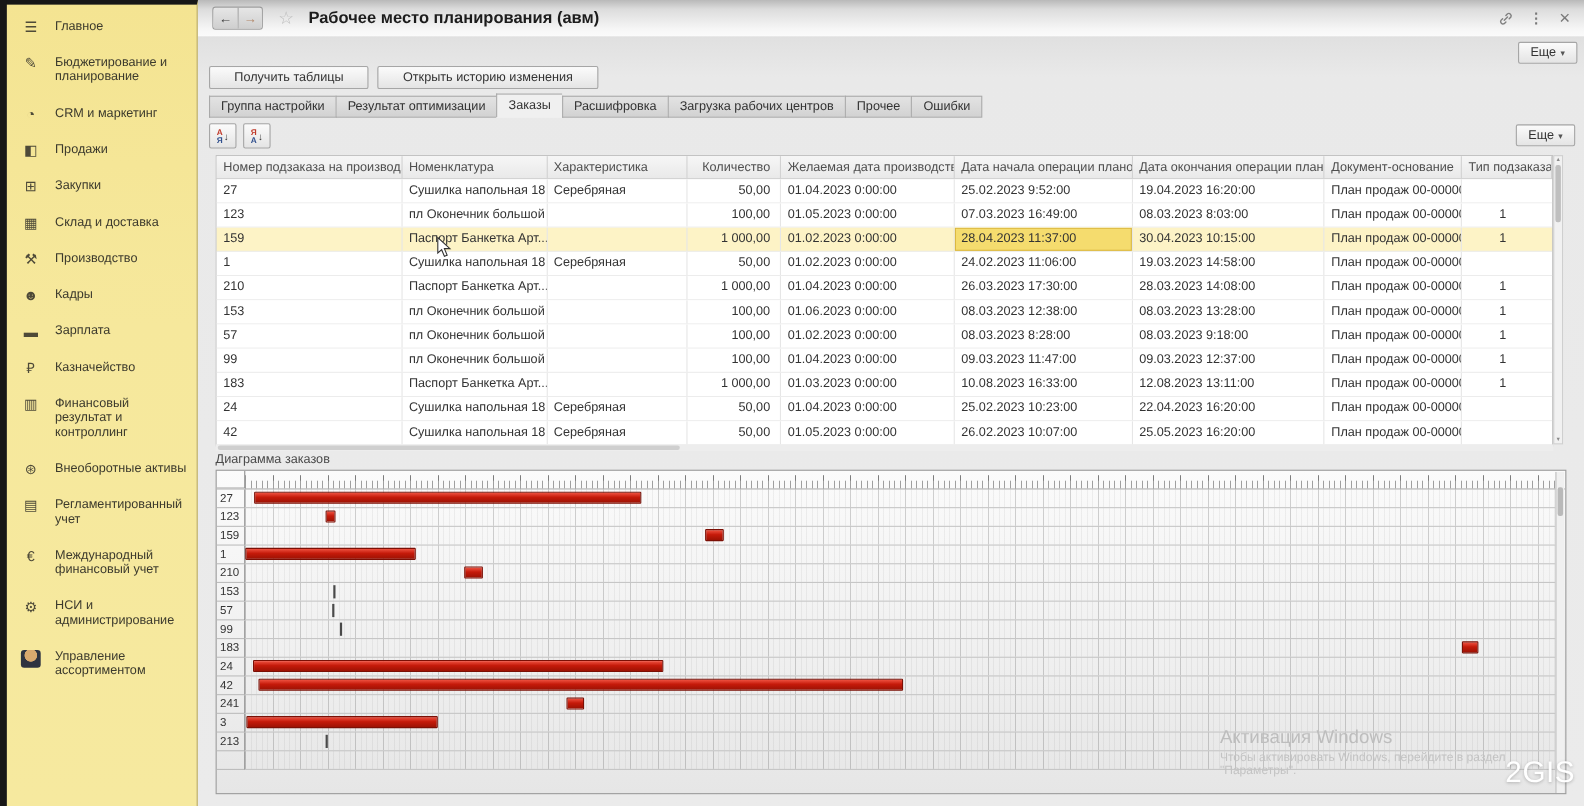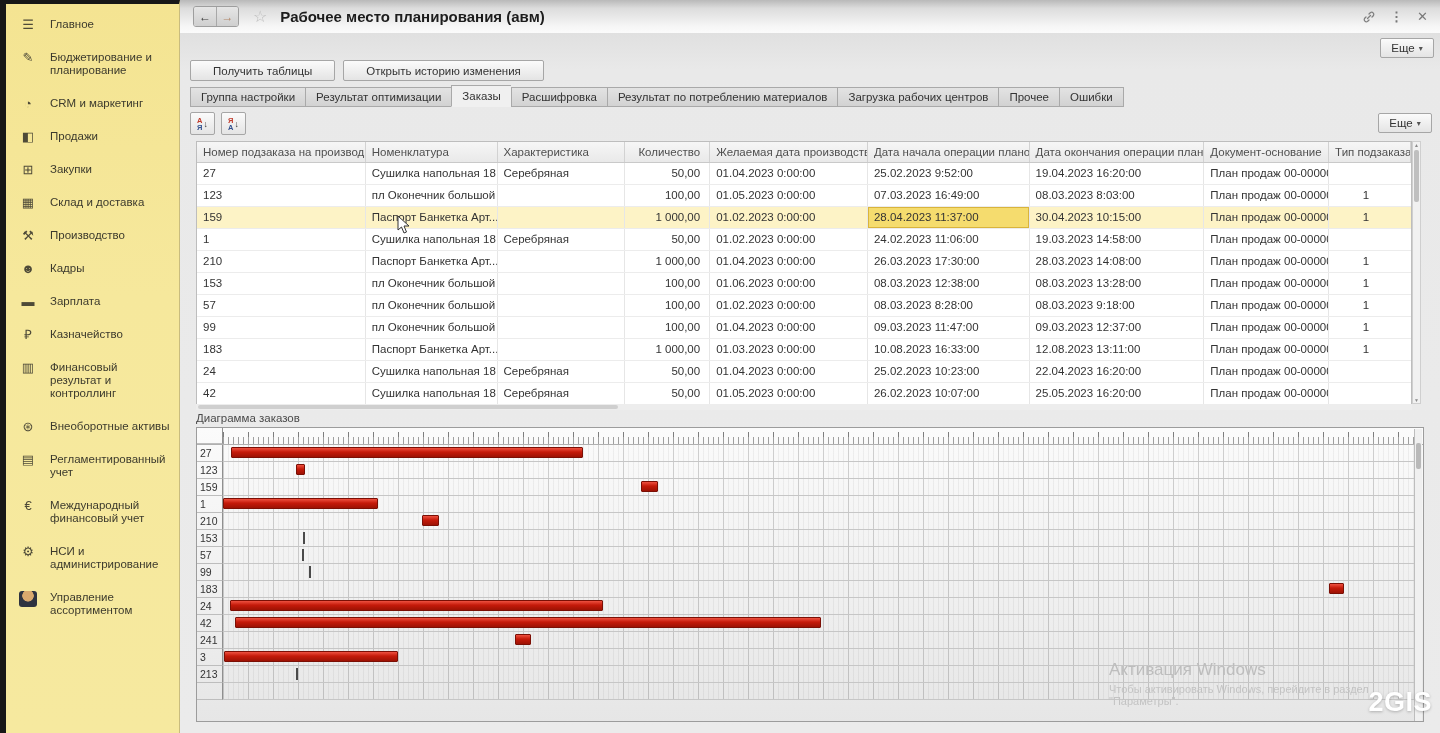--- a/index.html
+++ b/index.html
@@ -104,21 +104,21 @@
   .g-bar { position:absolute; top:2px; height:11px; border:1px solid #7b0f05; border-radius:1px;
     background:linear-gradient(180deg,#ee5140 0%,#c51a0a 45%,#9d1204 100%); cursor:pointer; }
   .g-tick { position:absolute; top:2px; height:12px; width:2px; background:#4a4a4a; }
   #gvscroll { position:absolute; right:1px; top:1px; width:8px; height:293px; background:#f0f0f0; border-left:1px solid #bdbdbd; }
   #gvscroll .thumb { position:absolute; left:1px; top:14px; width:5px; height:26px; background:#b9b9b9; border-radius:2px; }
 
   
   #watermark { position:absolute; left:892px; top:660px; color:#bdbdbd; pointer-events:none;margin-left:37px; }
   #watermark .w1 { font-size:17px; }
   #watermark .w2 { font-size:11px; margin-top:3px; color:#c3c3c3; }
-  #logo { position:absolute; right:8px; top:687px; font-size:27px; font-weight:bold; color:#fff;
+  #logo { position:absolute; right:8px; top:687px; font-size:27px; font-weight:normal; color:#fff;
     letter-spacing:.5px; text-shadow:0 1px 3px rgba(0,0,0,.25); }
   #cursor { position:absolute; left:397px; top:215px; pointer-events:none; }
 </style>
 </head>
 <body>
 
 <div id="app">
 
   <aside id="sidebar">
     <div class="sb-items">
@@ -220,21 +220,20 @@
     <div id="cmdrow">
         <div class="btn cmd-btn">Получить таблицы</div>
         <div class="btn cmd-btn">Открыть историю изменения</div>
       </div>
 
     <div id="tabs">
         <div class="tab">Группа настройки</div>
         <div class="tab">Результат оптимизации</div>
         <div class="tab active">Заказы</div>
         <div class="tab">Расшифровка</div>
-        <div class="tab">Результат по потреблению материалов</div>
         <div class="tab">Загрузка рабочих центров</div>
         <div class="tab">Прочее</div>
         <div class="tab">Ошибки</div>
       </div>
 
     <div id="sortrow">
         <div class="btn sort-btn">
           <span class="sort-letters">
             <span class="l1">А</span>
             <span class="l2">Я</span>

